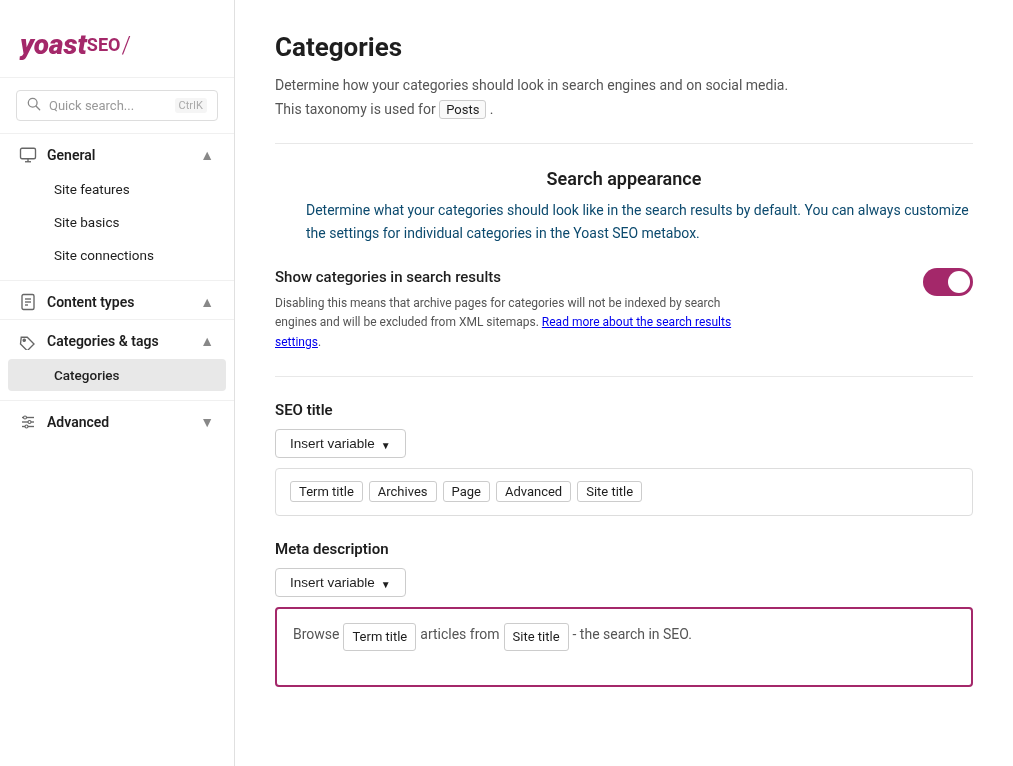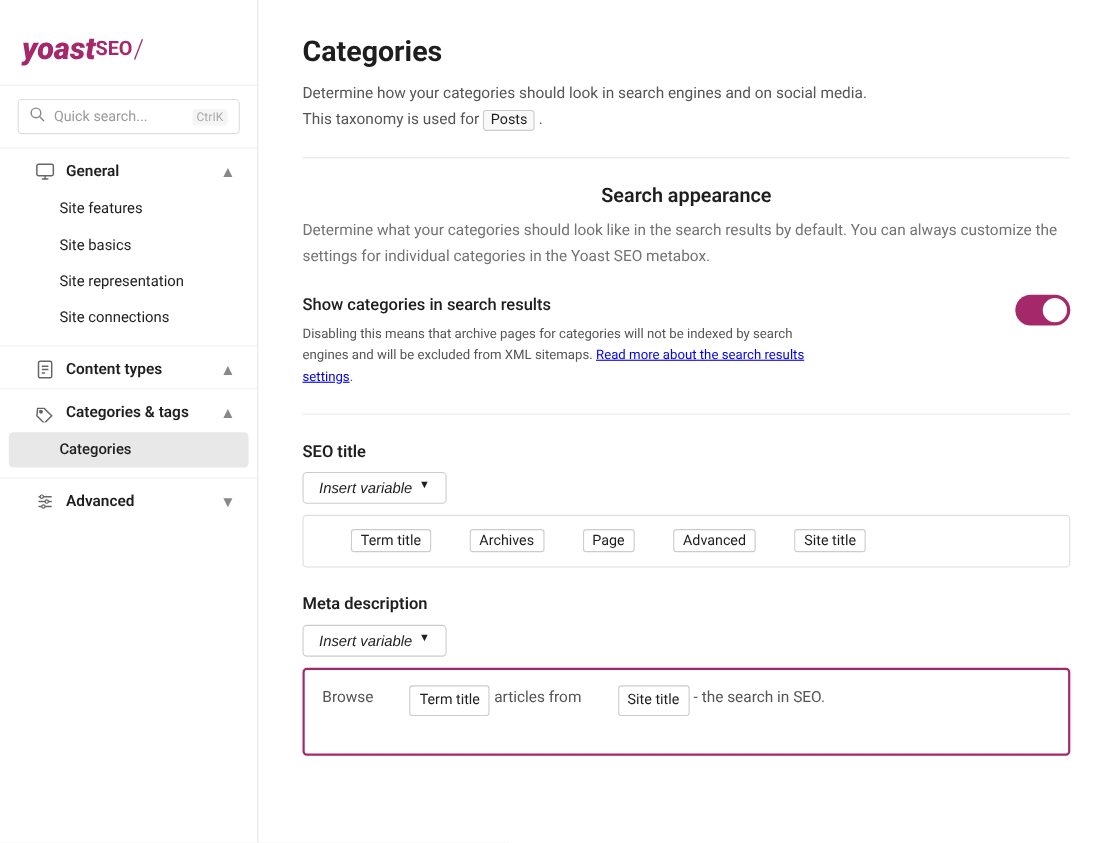--- a/index.html
+++ b/index.html
@@ -81,21 +81,21 @@
 
     
     .nav-section {
       border-top: 1px solid #f0f0f0;
     }
 
     .nav-section-header {
       display: flex;
       align-items: center;
       justify-content: space-between;
-      padding: 12px 20px 8px 32px;
+      padding: 12px 20px 8px 19px;
       cursor: pointer;
     }
 
     .nav-section-header-left {
       display: flex;
       align-items: center;
       gap: 10px;
     }
 
     .nav-section-icon {
@@ -180,23 +180,24 @@
     .section-title {
       font-size: 18px;
       font-weight: 600;
       color: #1e1e1e;
       margin-bottom: 10px;
       text-align: center;
     }
 
     .section-desc {
       font-size: 14px;
-      color: #737373;
+      color: #0c4a6e;
       line-height: 1.6;
       margin-bottom: 24px;
+      margin-left: 31px;
     }
 
     .toggle-row {
       display: flex;
       align-items: flex-start;
       justify-content: space-between;
       margin-bottom: 20px;
     }
 
     .toggle-left {
@@ -240,31 +241,30 @@
 
     .field-label {
       font-size: 15px;
       font-weight: 600;
       color: #1e1e1e;
       margin-bottom: 10px;
     }
 
     .insert-variable-btn {
       display: inline-flex;
-      align-items: flex-start;
+      align-items: flex-end;
       gap: 6px;
       border: 1px solid #ccc;
       border-radius: 4px;
       padding: 6px 14px;
       font-size: 13.5px;
       color: #1e1e1e;
       cursor: pointer;
       background: #fff;
       margin-bottom: 10px;
-      font-style: italic;
     }
 
     .token-field {
       border: 1px solid #ddd;
       border-radius: 4px;
       padding: 10px 14px;
       min-height: 48px;
       display: flex;
       align-items: center;
       flex-wrap: wrap;
@@ -274,21 +274,20 @@
 
     .token {
       display: inline-flex;
       align-items: center;
       border: 1px solid #ccc;
       border-radius: 3px;
       padding: 2px 8px;
       font-size: 13px;
       color: #1e1e1e;
       background: #fff;
-      margin-left: 29px;
     }
 
     .meta-field {
       border: 2px solid #a4286a;
       border-radius: 4px;
       padding: 14px 16px;
       min-height: 80px;
       font-size: 14px;
       color: #555;
       line-height: 1.7;
@@ -336,21 +335,20 @@
             <line x1="12" y1="17" x2="12" y2="21"></line>
           </svg>
         </span>
         <span class="nav-section-label">General</span>
       </div>
       <span class="nav-chevron">▲</span>
     </div>
     <div class="nav-items">
       <div class="nav-item">Site features</div>
       <div class="nav-item">Site basics</div>
-      <div class="nav-item">Site representation</div>
       <div class="nav-item">Site connections</div>
     </div>
   </div>
 
   <div class="nav-section">
     <div class="nav-section-header">
       <div class="nav-section-header-left">
         <span class="nav-section-icon">
           <svg width="18" height="18" viewBox="0 0 24 24" fill="none" stroke="#666" stroke-width="1.8">
             <rect x="4" y="2" width="16" height="20" rx="2"></rect>

